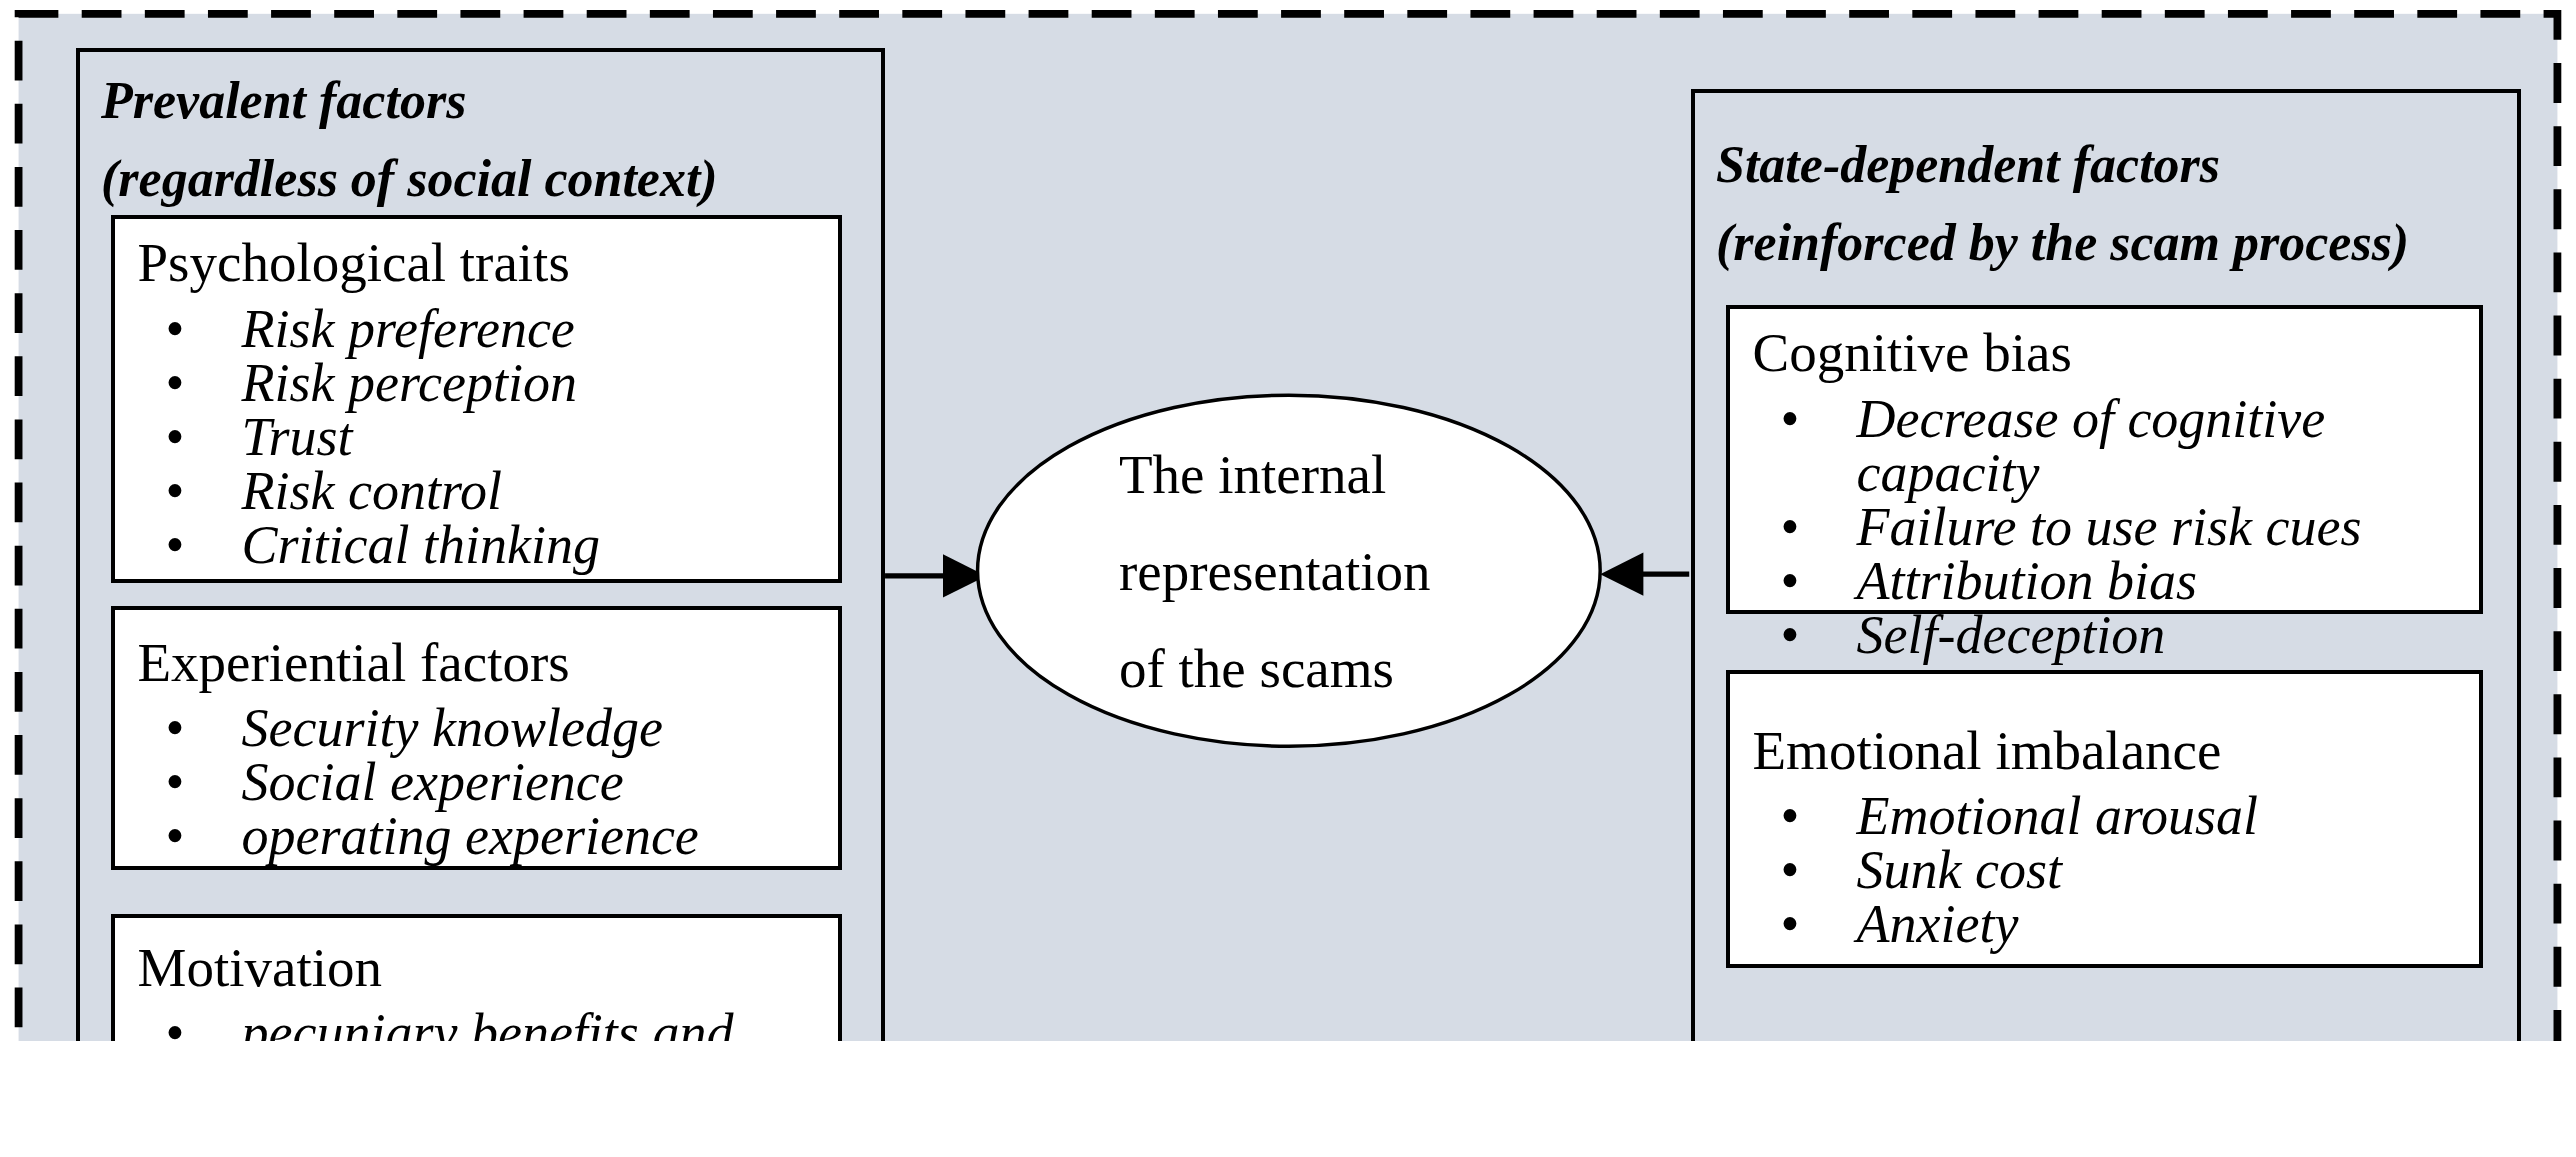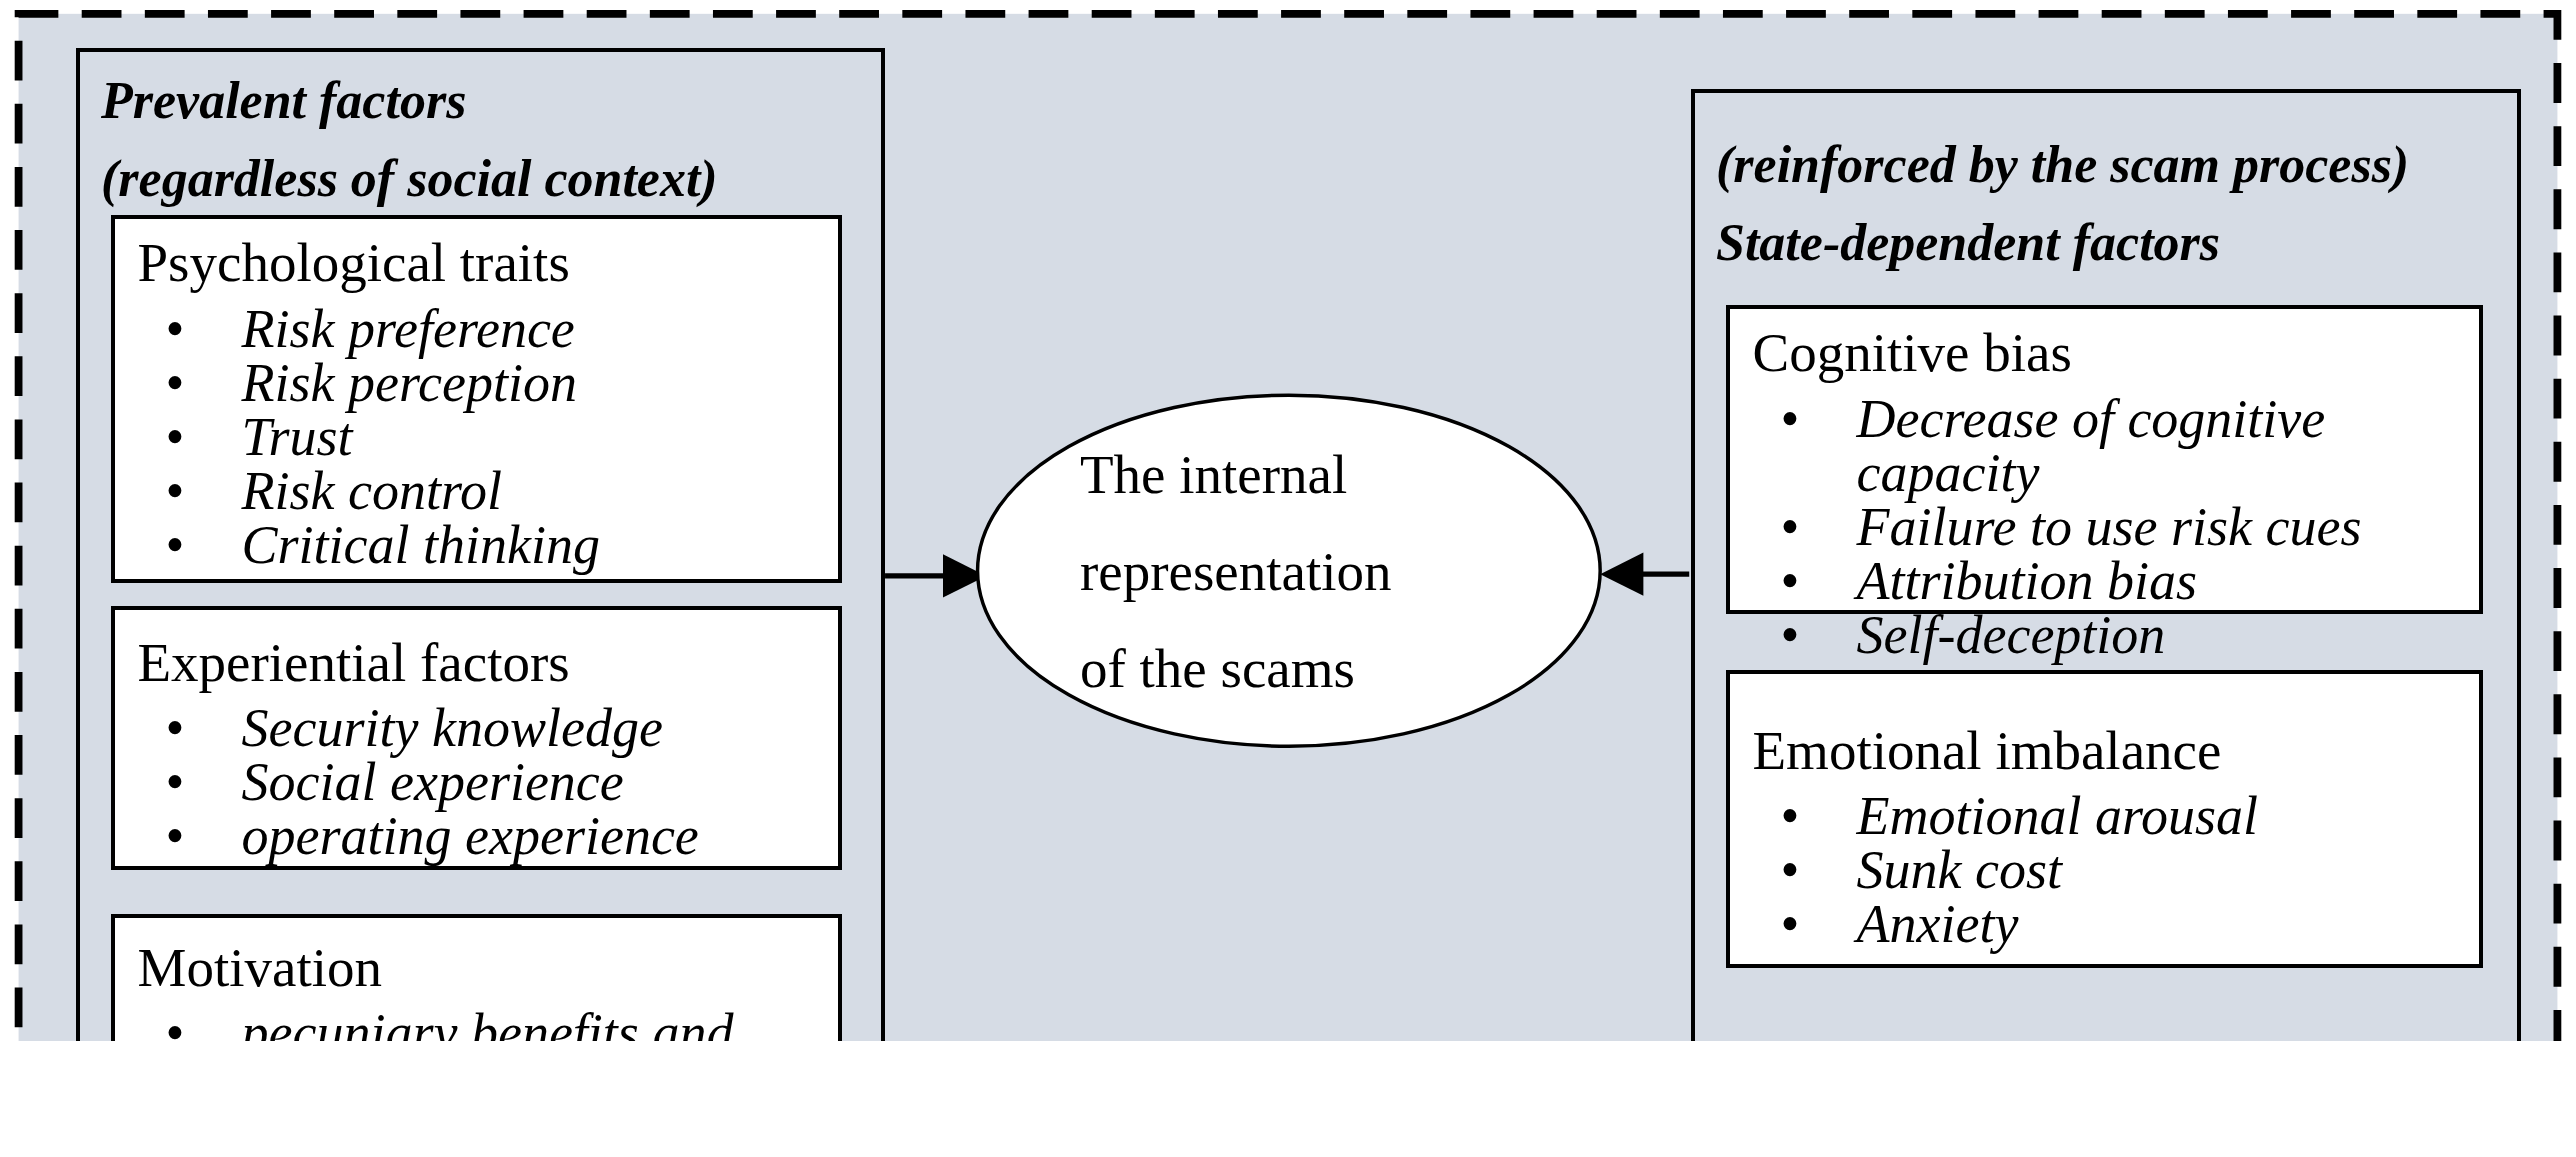--- a/index.html
+++ b/index.html
@@ -57,21 +57,21 @@
     padding-left: 104px;
   }
   ul.bullets li::before {
     content: "\2022";
     position: absolute;
     left: 28px;
     font-style: normal;
   }
   .ellipse-text {
     position: absolute;
-    left: 1080px;
+    left: 1119px;
     top: 426px;
     width: 497px;
     font-size: 55px;
     line-height: 97px;
     text-align: left;
   }
 </style>
 </head>
 <body>
 
@@ -115,22 +115,22 @@
   </div>
 
   <div class="white-box box-motiv">
     <div class="box-heading">Motivation</div>
     <ul class="bullets">
       <li>pecuniary benefits and avoid wasting time</li>
     </ul>
   </div>
 
   <div class="panel right-panel">
+    <div class="panel-title">State-dependent factors</div>
     <div class="panel-title">(reinforced by the scam process)</div>
-    <div class="panel-title">State-dependent factors</div>
   </div>
 
   <div class="white-box box-cognitive">
     <div class="box-heading">Cognitive bias</div>
     <ul class="bullets">
       <li>Decrease of cognitive capacity</li>
       <li>Failure to use risk cues</li>
       <li>Attribution bias</li>
       <li>Self-deception</li>
     </ul>

